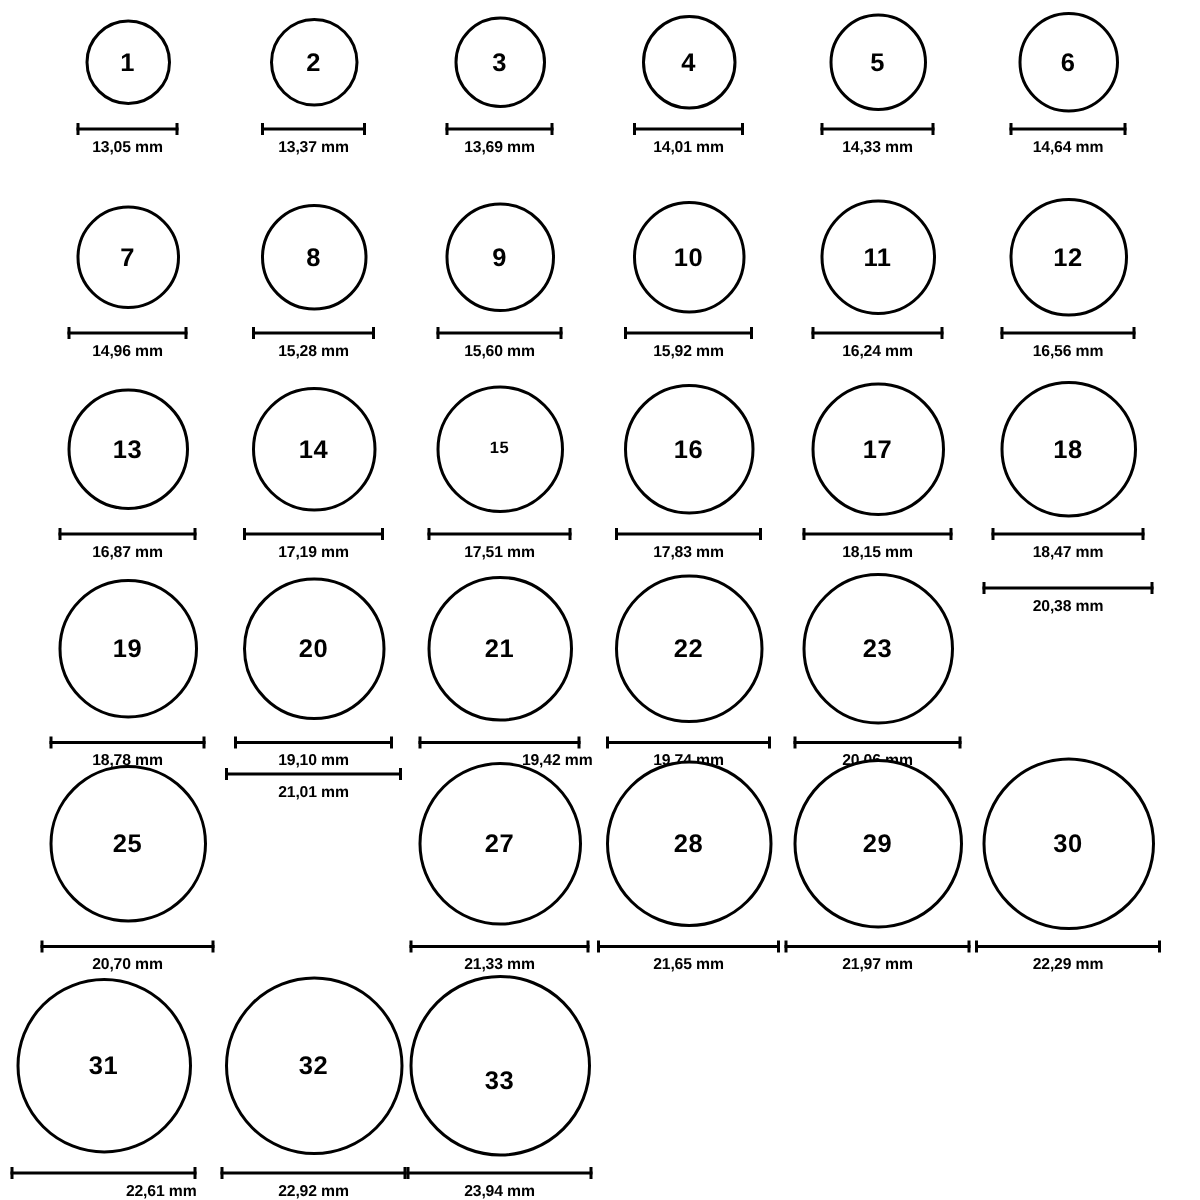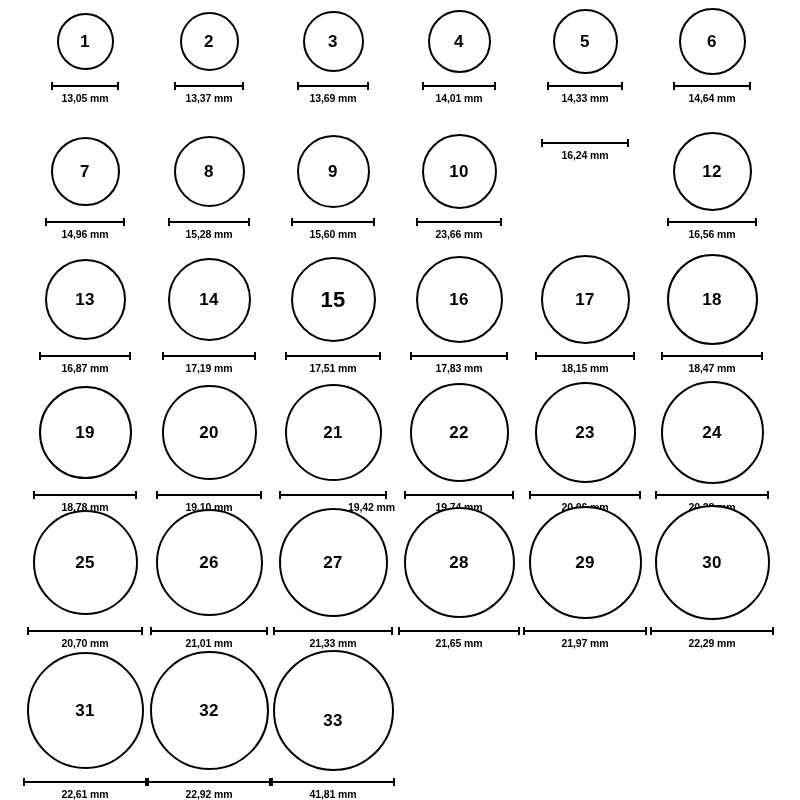--- a/index.html
+++ b/index.html
@@ -223,23 +223,28 @@
           <div class="ring-circle" style="width: 75px; height: 75px;">
             <span class="ring-number" style="font-size: 17px;">10</span>
           </div>
         </div>
         <div class="measure" style="width: 124px; margin-top: 6px;">
           <div class="bar" style="width: 86px;">
             <div class="tick left"></div>
             <div class="tick right"></div>
           </div>
         </div>
-        <div class="ring-label">23,66 mm</div>
+        <div class="ring-label">15,92 mm</div>
       </div>
       <div class="ring-cell" style="position: absolute; left: 523px; top: 0px;">
+        <div class="ring-circle-wrap" style="height: 79px; width: 124px;">
+          <div class="ring-circle" style="width: 77px; height: 77px;">
+            <span class="ring-number" style="font-size: 17px;">11</span>
+          </div>
+        </div>
         <div class="measure" style="width: 124px; margin-top: 6px;">
           <div class="bar" style="width: 88px;">
             <div class="tick left"></div>
             <div class="tick right"></div>
           </div>
         </div>
         <div class="ring-label">16,24 mm</div>
       </div>
       <div class="ring-cell" style="position: absolute; left: 650px; top: 0px;">
         <div class="ring-circle-wrap" style="height: 79px; width: 124px; text-align: right;">
@@ -281,21 +286,21 @@
           <div class="bar" style="width: 94px;">
             <div class="tick left"></div>
             <div class="tick right"></div>
           </div>
         </div>
         <div class="ring-label">17,19 mm</div>
       </div>
       <div class="ring-cell" style="position: absolute; left: 271px; top: 0px;">
         <div class="ring-circle-wrap" style="height: 91px; width: 124px;">
           <div class="ring-circle" style="width: 85px; height: 85px;">
-            <span class="ring-number" style="font-size: 22px; text-align: right;">15</span>
+            <span class="ring-number" style="font-size: 11px; text-align: right;">15</span>
           </div>
         </div>
         <div class="measure" style="width: 124px; margin-top: 6px;">
           <div class="bar" style="width: 96px;">
             <div class="tick left"></div>
             <div class="tick right"></div>
           </div>
         </div>
         <div class="ring-label">17,51 mm</div>
       </div>
@@ -407,25 +412,20 @@
         </div>
         <div class="measure" style="width: 124px; margin-top: 6px;">
           <div class="bar" style="width: 112px;">
             <div class="tick left"></div>
             <div class="tick right"></div>
           </div>
         </div>
         <div class="ring-label">20,06 mm</div>
       </div>
       <div class="ring-cell" style="position: absolute; left: 650px; top: 0px;">
-        <div class="ring-circle-wrap" style="height: 103px; width: 124px;">
-          <div class="ring-circle" style="width: 103px; height: 103px;">
-            <span class="ring-number" style="font-size: 17px;">24</span>
-          </div>
-        </div>
         <div class="measure" style="width: 124px; margin-top: 6px;">
           <div class="bar" style="width: 114px;">
             <div class="tick left"></div>
             <div class="tick right"></div>
           </div>
         </div>
         <div class="ring-label">20,38 mm</div>
       </div>
     </div>
     <div class="ring-row" style="position: absolute; left: 0px; top: 505px; width: 800px;">
@@ -437,25 +437,20 @@
         </div>
         <div class="measure" style="width: 124px; margin-top: 6px;">
           <div class="bar" style="width: 116px;">
             <div class="tick left"></div>
             <div class="tick right"></div>
           </div>
         </div>
         <div class="ring-label">20,70 mm</div>
       </div>
       <div class="ring-cell" style="position: absolute; left: 147px; top: 0px;">
-        <div class="ring-circle-wrap" style="height: 115px; width: 124px;">
-          <div class="ring-circle" style="width: 107px; height: 107px;">
-            <span class="ring-number" style="font-size: 17px;">26</span>
-          </div>
-        </div>
         <div class="measure" style="width: 124px; margin-top: 6px;">
           <div class="bar" style="width: 118px;">
             <div class="tick left"></div>
             <div class="tick right"></div>
           </div>
         </div>
         <div class="ring-label">21,01 mm</div>
       </div>
       <div class="ring-cell" style="position: absolute; left: 271px; top: 0px;">
         <div class="ring-circle-wrap" style="height: 115px; width: 124px;">
@@ -508,21 +503,21 @@
         <div class="measure" style="width: 124px; margin-top: 6px;">
           <div class="bar" style="width: 126px;">
             <div class="tick left"></div>
             <div class="tick right"></div>
           </div>
         </div>
         <div class="ring-label">22,29 mm</div>
       </div>
     </div>
     <div class="ring-row" style="position: absolute; left: 0px; top: 650px; width: 800px;">
-      <div class="ring-cell" style="position: absolute; left: 23px; top: 0px;">
+      <div class="ring-cell" style="position: absolute; left: 7px; top: 0px; align-items: flex-end;">
         <div class="ring-circle-wrap" style="height: 121px; width: 124px;">
           <div class="ring-circle" style="width: 117px; height: 117px;">
             <span class="ring-number" style="font-size: 17px;">31</span>
           </div>
         </div>
         <div class="measure" style="width: 124px; margin-top: 6px;">
           <div class="bar" style="width: 128px;">
             <div class="tick left"></div>
             <div class="tick right"></div>
           </div>
@@ -548,16 +543,16 @@
           <div class="ring-circle" style="width: 121px; height: 121px;">
             <span class="ring-number" style="font-size: 17px; margin-top: 20px;">33</span>
           </div>
         </div>
         <div class="measure" style="width: 124px; margin-top: 6px;">
           <div class="bar" style="width: 132px;">
             <div class="tick left"></div>
             <div class="tick right"></div>
           </div>
         </div>
-        <div class="ring-label">41,81 mm</div>
+        <div class="ring-label">23,94 mm</div>
       </div>
     </div>
   </div>
 
 </body></html>

